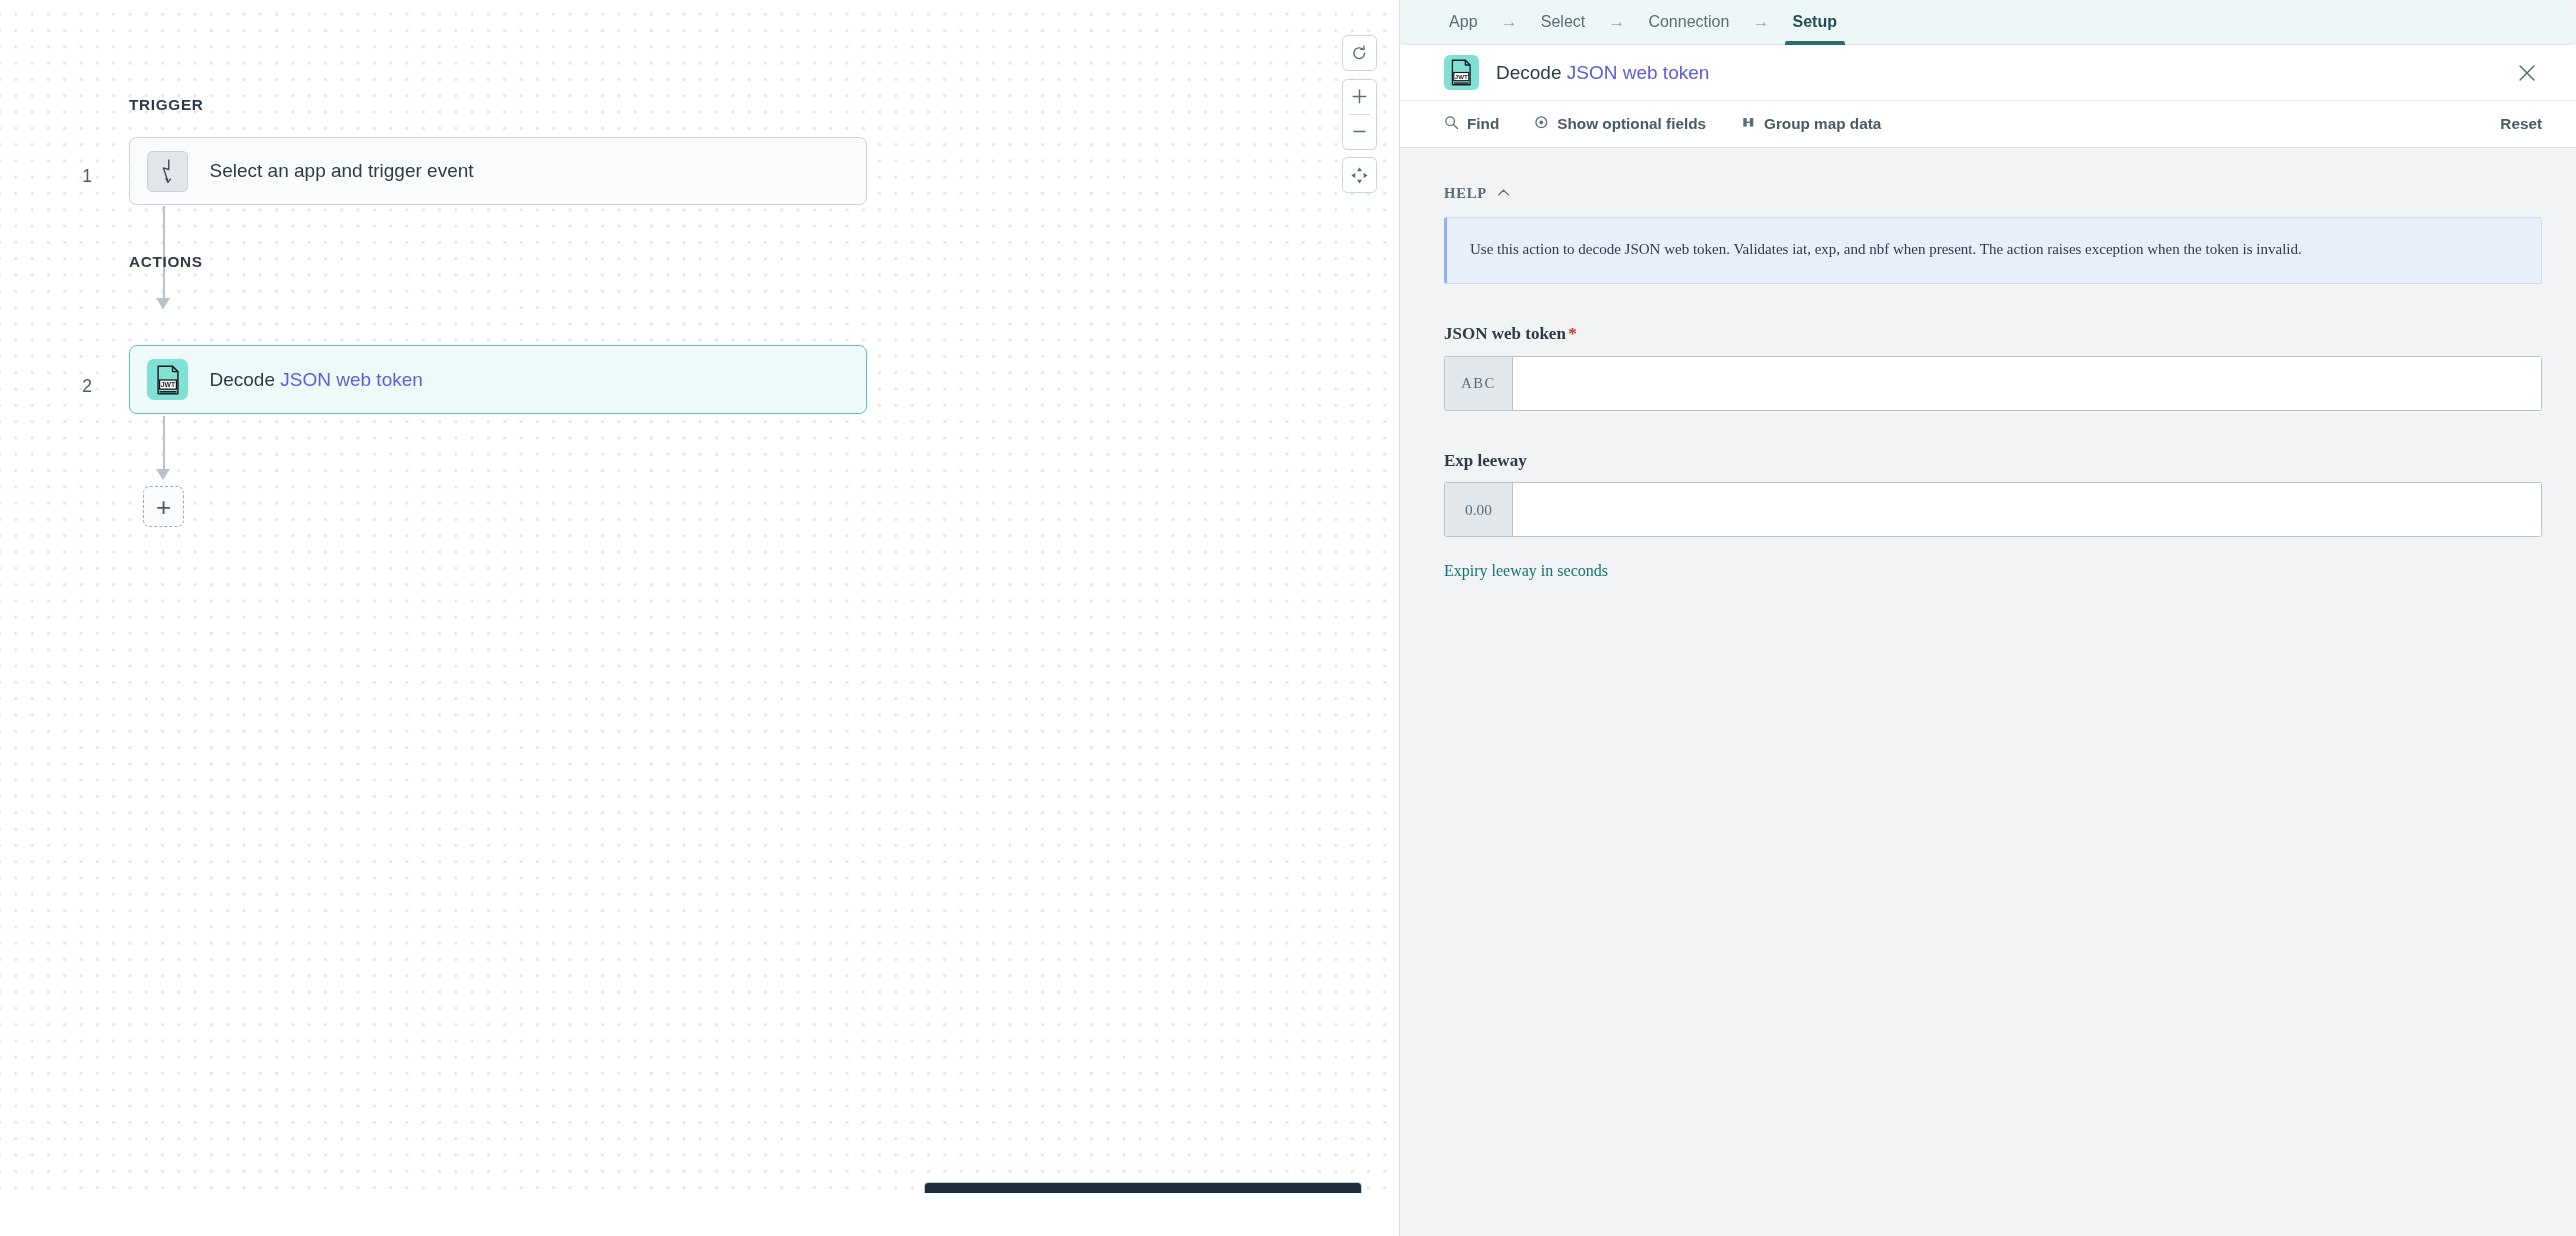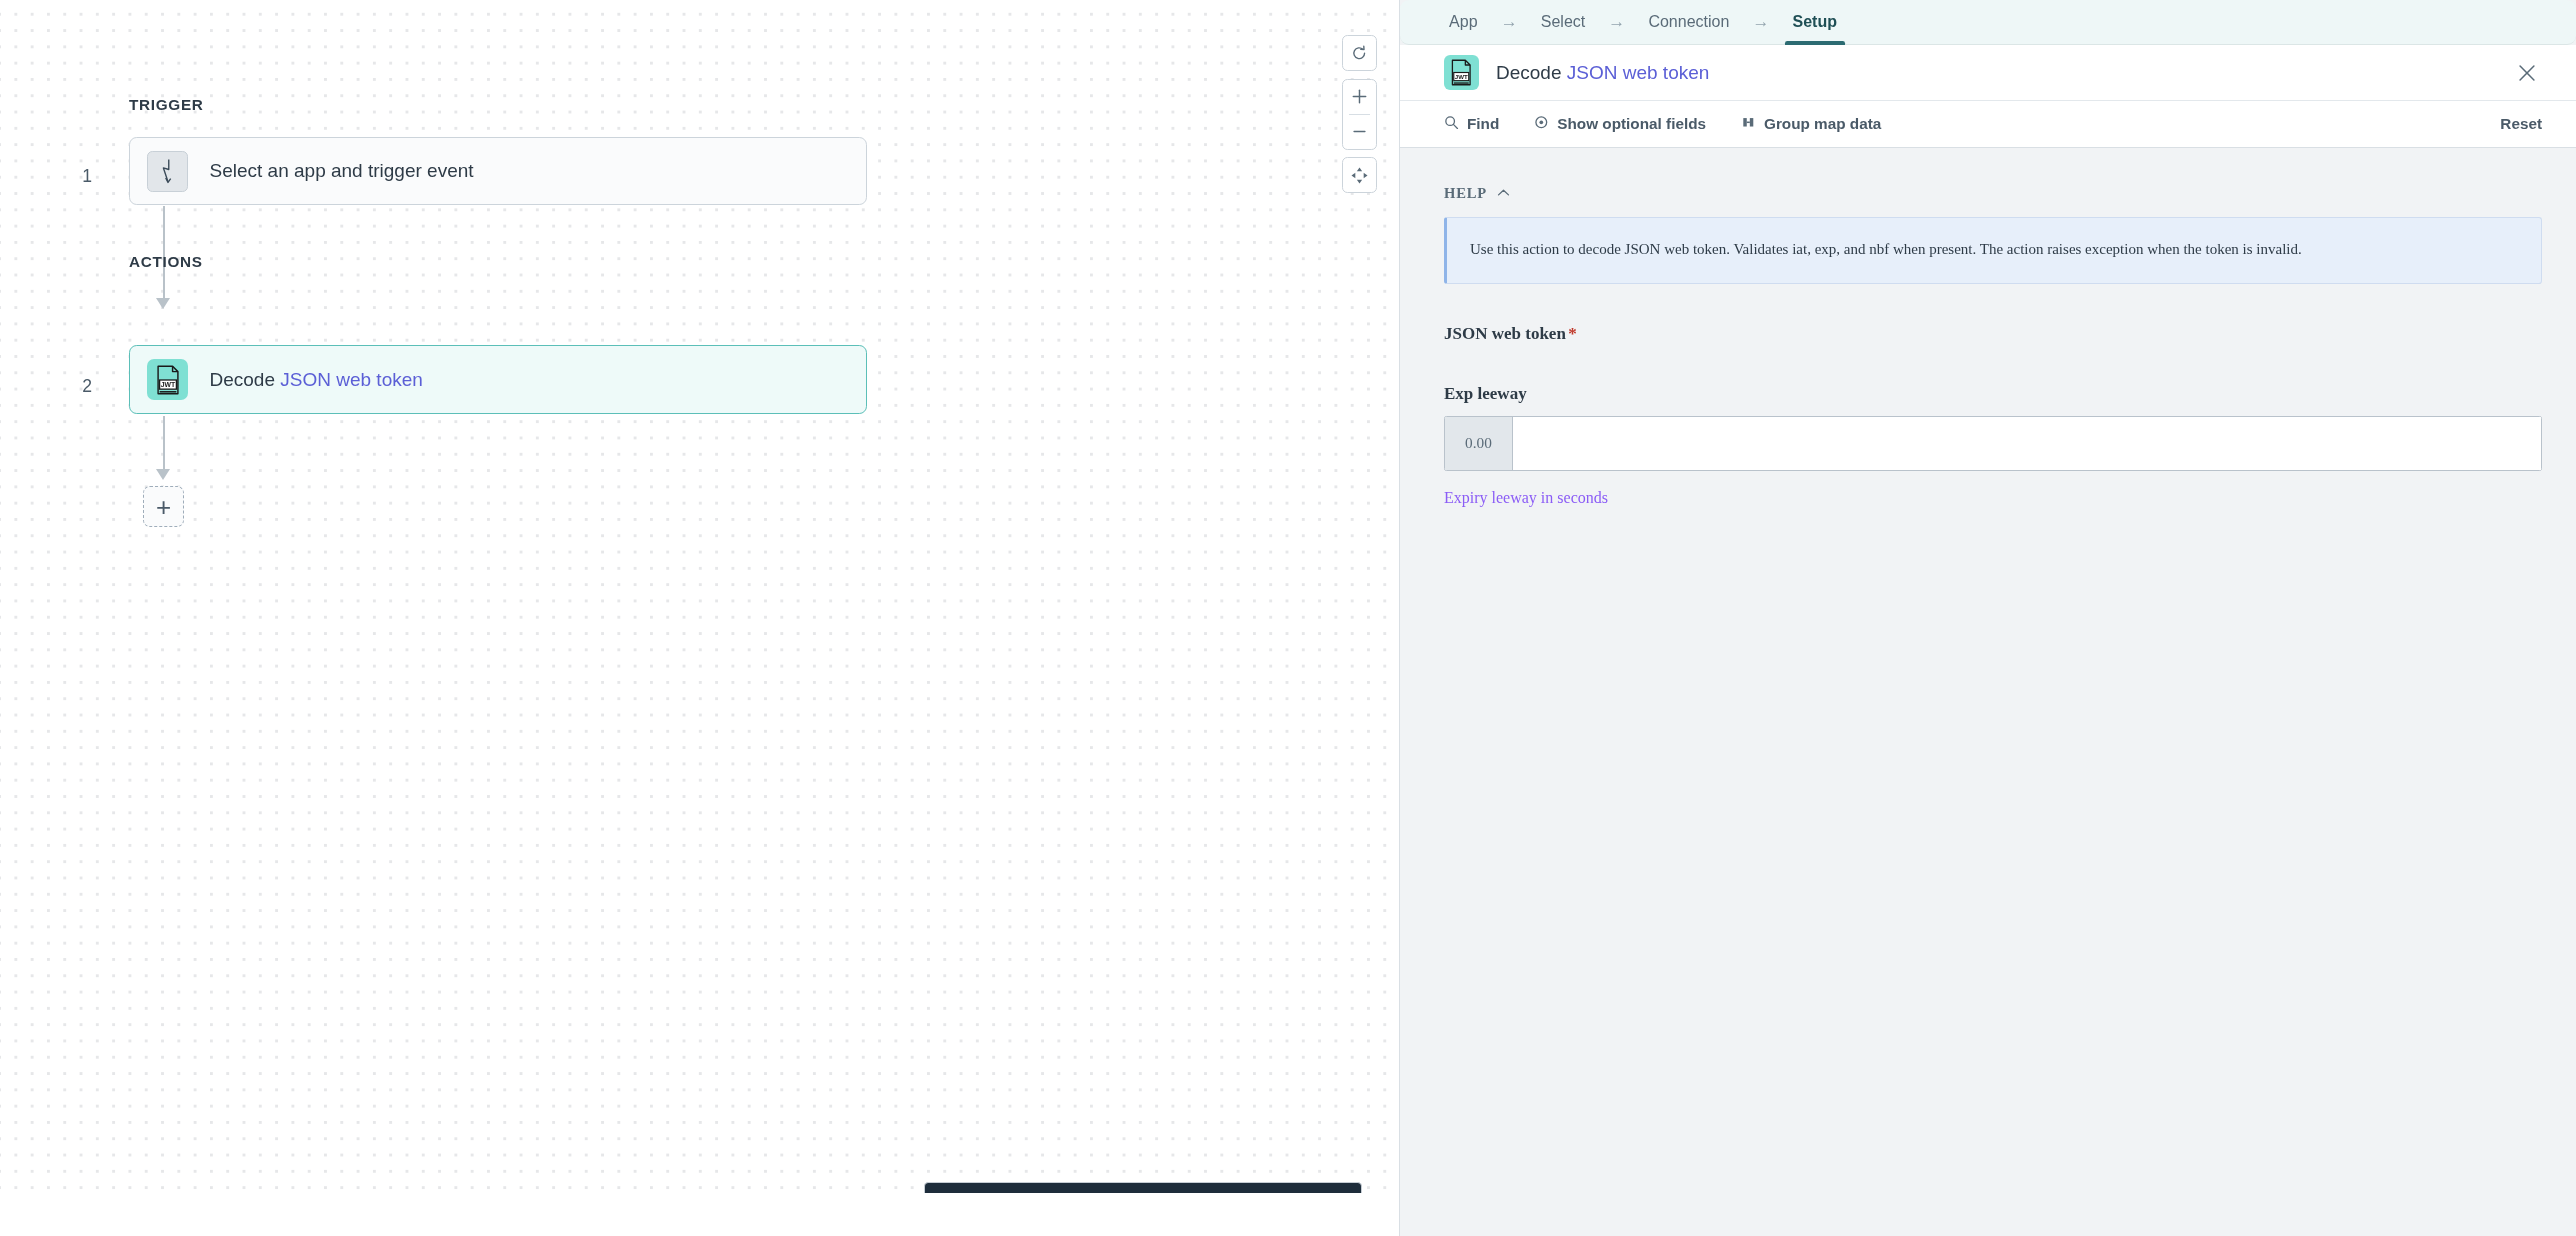--- a/index.html
+++ b/index.html
@@ -351,23 +351,23 @@
     letter-spacing: 1.5px;
     flex: 0 0 auto;
   }
   .input-prefix.num { letter-spacing: 0; font-size: 15.3px; }
   .input-area {
     flex: 1 1 auto;
     background: #ffffff;
     position: relative;
   }
   .field-hint {
-    margin-top: 18px;
+    margin-top: 25px;
     font-size: 16px;
-    color: #8b5cf6;
+    color: #0f766e;
   }
 </style>
 </head>
 <body>
 
 <div class="app">
 
   <div class="canvas">
 
     <div class="section-label lbl-trigger">TRIGGER</div>
@@ -520,20 +520,24 @@
           <svg width="13" height="9.2" viewBox="0 0 17 12" fill="none" stroke="#5a6b78" stroke-width="1.7" stroke-linecap="round" stroke-linejoin="round">
             <polyline points="2,9 8.5,3 15,9"></polyline>
           </svg>
         </span>
       </div>
 
       <div class="help-box">Use this action to decode JSON web token. Validates iat, exp, and nbf when present. The action raises exception when the token is invalid.</div>
 
       <div class="field">
         <div class="field-label"><span>JSON web token</span><span class="req">*</span></div>
+        <div class="input-row">
+          <div class="input-prefix">ABC</div>
+          <div class="input-area"></div>
+        </div>
       </div>
 
       <div class="field">
         <div class="field-label"><span>Exp leeway</span><span class="req"></span></div>
         <div class="input-row">
           <div class="input-prefix num">0.00</div>
           <div class="input-area"></div>
         </div>
         <div class="field-hint">Expiry leeway in seconds</div>
       </div>

